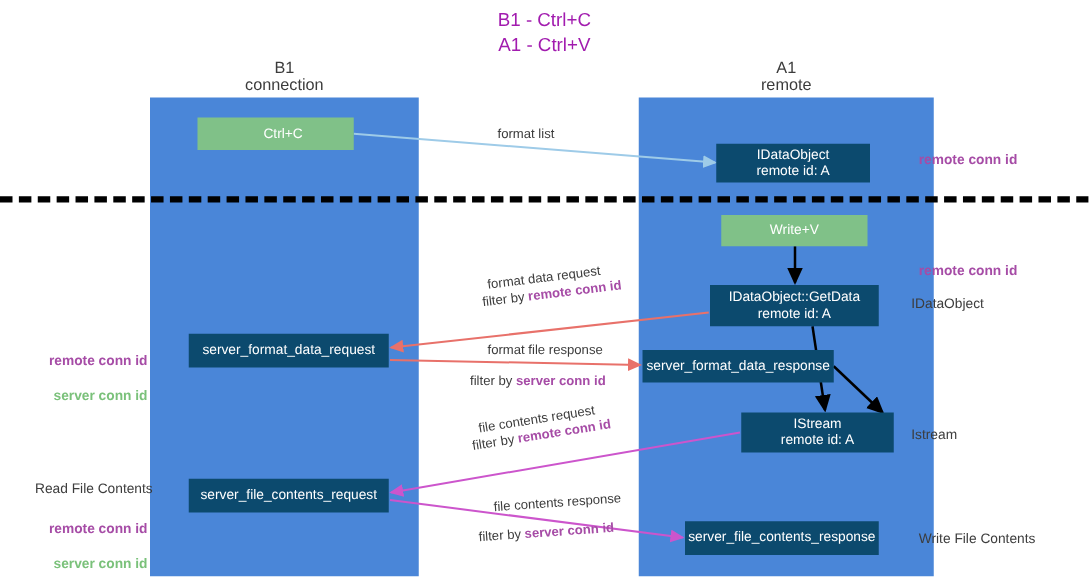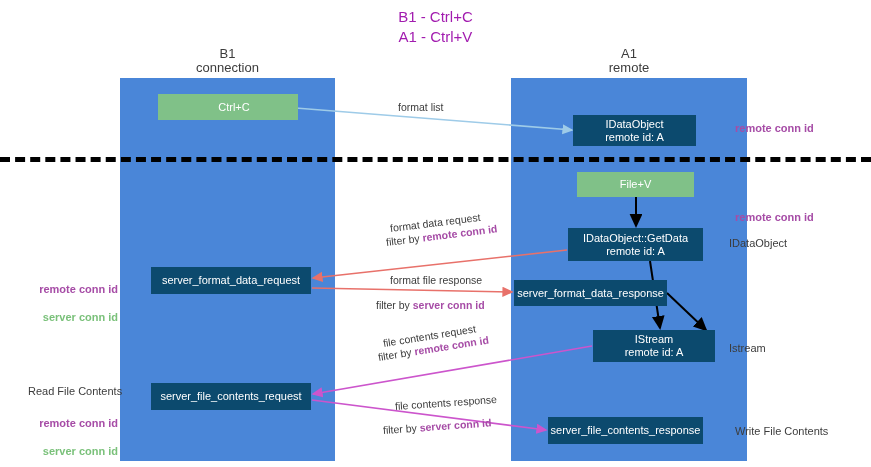--- a/index.html
+++ b/index.html
@@ -55,21 +55,21 @@
     color: #ffffff;
     font-size: 11px;
     line-height: 13px;
     text-align: center;
     white-space: pre-line;
     padding: 2px 4px;
   }
   .node.green { background: #80c188; }
   .node.orange { background: #0c4a6e; }
 
-  #node-ctrl-c        { left: 158px; top: 94px;  width: 140px; height: 26px; padding-left: 16px; }
+  #node-ctrl-c        { left: 158px; top: 94px;  width: 125px; height: 26px; padding-left: 16px; }
   #node-idataobject   { left: 573px; top: 115px; width: 123px; height: 31px; }
   #node-ctrl-v        { left: 577px; top: 172px; width: 117px; height: 25px; }
   #node-getdata       { left: 568px; top: 228px; width: 135px; height: 33px; }
   #node-fmt-req       { left: 151px; top: 267px; width: 160px; height: 27px; }
   #node-fmt-resp      { left: 514px; top: 280px; width: 153px; height: 26px; }
   #node-istream       { left: 593px; top: 330px; width: 122px; height: 32px; }
   #node-file-req      { left: 151px; top: 383px; width: 160px; height: 27px; }
   #node-file-resp     { left: 548px; top: 417px; width: 155px; height: 27px; }
 
   .side-label {
@@ -176,21 +176,21 @@
     <path d="M667,293 L706,330" stroke="#000000" stroke-width="2" fill="none" marker-end="url(#ah-black)"></path>
 
     <path d="M592,346 L313,394" stroke="#cc55cc" stroke-width="1.6" fill="none" marker-end="url(#ah-magenta)"></path>
 
     <path d="M312,400 L546,430" stroke="#cc55cc" stroke-width="1.6" fill="none" marker-end="url(#ah-magenta)"></path>
   </svg>
 
   <div class="node green" id="node-ctrl-c">Ctrl+C</div>
   <div class="node orange" id="node-idataobject">IDataObject
 remote id: A</div>
-  <div class="node green" id="node-ctrl-v">File+V</div>
+  <div class="node green" id="node-ctrl-v">Write+V</div>
   <div class="node orange" id="node-getdata">IDataObject::GetData
 remote id: A</div>
   <div class="node orange" id="node-fmt-req">server_format_data_request</div>
   <div class="node orange" id="node-fmt-resp">server_format_data_response</div>
   <div class="node orange" id="node-istream">IStream
 remote id: A</div>
   <div class="node orange" id="node-file-req">server_file_contents_request</div>
   <div class="node orange" id="node-file-resp">server_file_contents_response</div>
 
   <div id="divider"></div>

